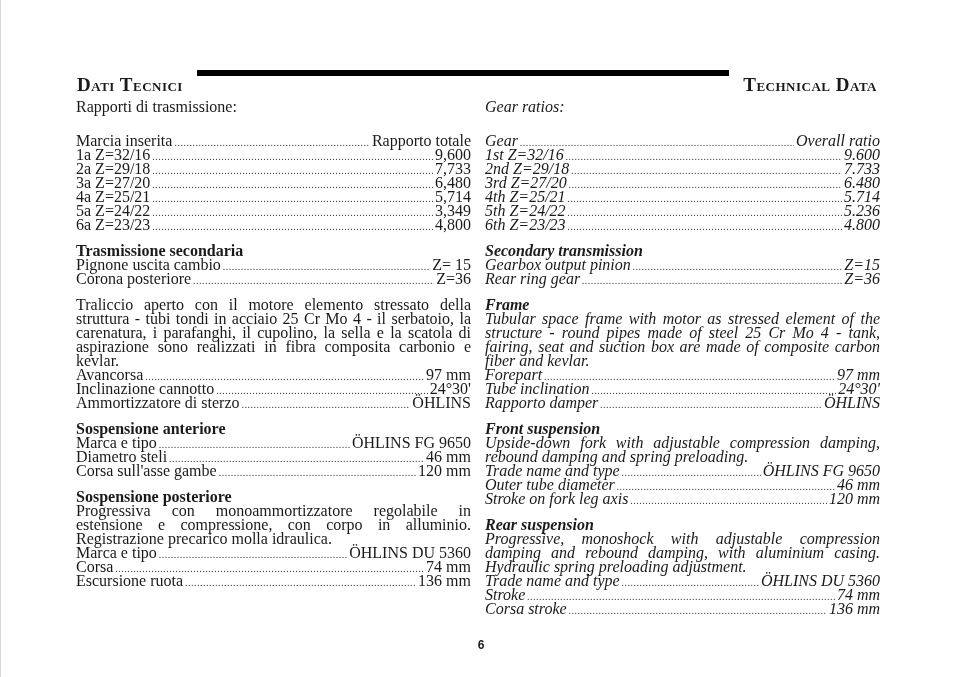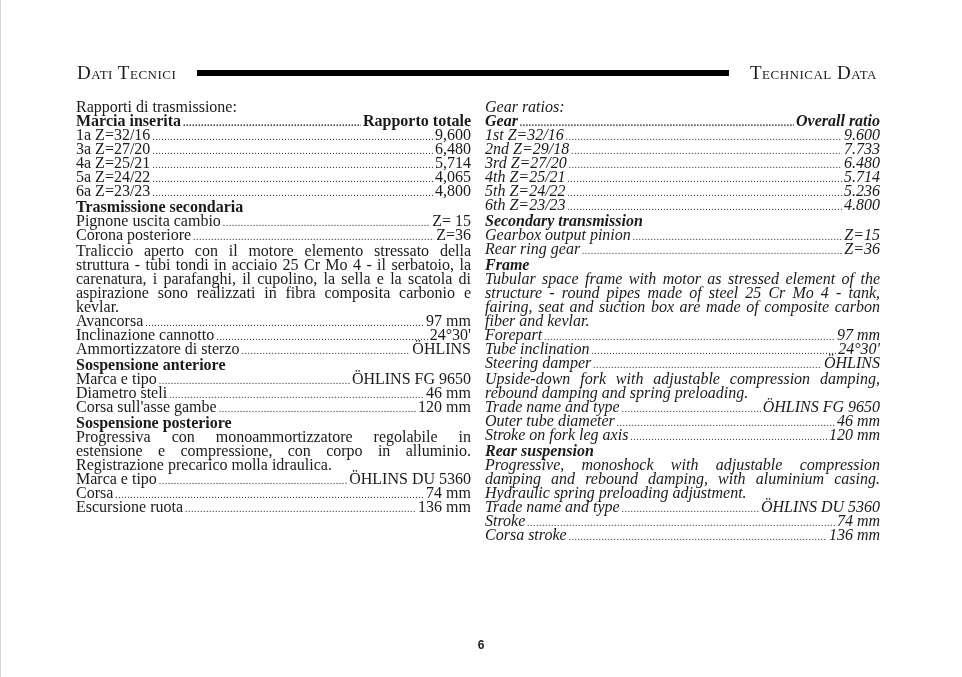--- a/index.html
+++ b/index.html
@@ -2,34 +2,34 @@
 <html><head>
 <meta charset="utf-8">
 <style>
   html, body { margin: 0; padding: 0; }
   body {
     width: 962px; height: 677px; background: #ffffff; position: relative; overflow: hidden;
     font-family: "Liberation Serif", "DejaVu Serif", serif; color: #1a1a1a;
   }
   .left-edge { position: absolute; left: 0; top: 0; width: 1px; height: 677px; background: #d8d8d8; }
   .header { position: absolute; top: 60px; left: 77px; width: 800px; height: 26px; }
-  .h-title { position: absolute; top: 0; font-size: 19px; font-weight: normal; letter-spacing: 0.5px; font-variant: small-caps; line-height: 26px; white-space: nowrap; }
+  .h-title { position: absolute; top: 12px; font-size: 19px; font-weight: bold; letter-spacing: 0.5px; font-variant: small-caps; line-height: 26px; white-space: nowrap; }
   .h-left { left: 0; }
   .h-right { right: 0; }
   .h-rule { position: absolute; left: 120px; right: 148px; top: 10px; height: 6px; background: #000; }
   .col { position: absolute; top: 100px; width: 395px; font-size: 16px; line-height: 14px; }
   .col-it { left: 76px; }
   .col-en { left: 485px; font-style: italic; }
   .line { display: flex; align-items: baseline; white-space: nowrap; height: 14px; }
   .line .lbl { flex: 0 0 auto; }
   .line .dots { flex: 1 1 auto; overflow: hidden; margin: 0 2px; color: #333; letter-spacing: 0.5px; font-size: 10px; }
   .line .dots::after { content: "........................................................................................................................................................................................................................................................................................................"; }
   .line .val { flex: 0 0 auto; text-align: left; }
-  .bold { font-weight: bold; }
-  .sec { margin-top: 2px; }
+  .bold { font-weight: normal; margin-top: 20px; }
+  .sec { margin-top: 12px; }
   .sec-title { font-weight: bold; height: 14px; }
   .para { text-align: justify; }
   .page-num { position: absolute; top: 638px; left: 0; width: 962px; text-align: center; font-family: "Liberation Sans", sans-serif; font-weight: bold; font-size: 12px; }
 </style>
 </head>
 <body>
 
 <div class="left-edge"></div>
 
 <div class="header">
@@ -47,33 +47,38 @@
         <span class="lbl">Marcia inserita</span>
         <span class="dots"></span>
         <span class="val">Rapporto totale</span>
       </div>
     <div class="line">
         <span class="lbl">1a Z=32/16</span>
         <span class="dots"></span>
         <span class="val">9,600</span>
       </div>
     <div class="line">
+        <span class="lbl">2a Z=29/18</span>
+        <span class="dots"></span>
+        <span class="val">7,733</span>
+      </div>
+    <div class="line">
         <span class="lbl">3a Z=27/20</span>
         <span class="dots"></span>
         <span class="val">6,480</span>
       </div>
     <div class="line">
         <span class="lbl">4a Z=25/21</span>
         <span class="dots"></span>
         <span class="val">5,714</span>
       </div>
     <div class="line">
         <span class="lbl">5a Z=24/22</span>
         <span class="dots"></span>
-        <span class="val">4,065</span>
+        <span class="val">3,349</span>
       </div>
     <div class="line">
         <span class="lbl">6a Z=23/23</span>
         <span class="dots"></span>
         <span class="val">4,800</span>
       </div>
   </div>
 
   <div class="sec">
     <div class="sec-title">Trasmissione secondaria</div>
@@ -211,27 +216,28 @@
         <span class="lbl">Forepart</span>
         <span class="dots"></span>
         <span class="val">97 mm</span>
       </div>
     <div class="line">
         <span class="lbl">Tube inclination</span>
         <span class="dots"></span>
         <span class="val">24°30'</span>
       </div>
     <div class="line">
-        <span class="lbl">Steering damper</span>
+        <span class="lbl">Rapporto damper</span>
         <span class="dots"></span>
         <span class="val">ÖHLINS</span>
       </div>
   </div>
 
   <div class="sec">
+    <div class="sec-title">Front suspension</div>
     <div class="para">Upside-down fork with adjustable compression damping, rebound damping and spring preloading.</div>
     <div class="line">
         <span class="lbl">Trade name and type</span>
         <span class="dots"></span>
         <span class="val">ÖHLINS FG 9650</span>
       </div>
     <div class="line">
         <span class="lbl">Outer tube diameter</span>
         <span class="dots"></span>
         <span class="val">46 mm</span>

